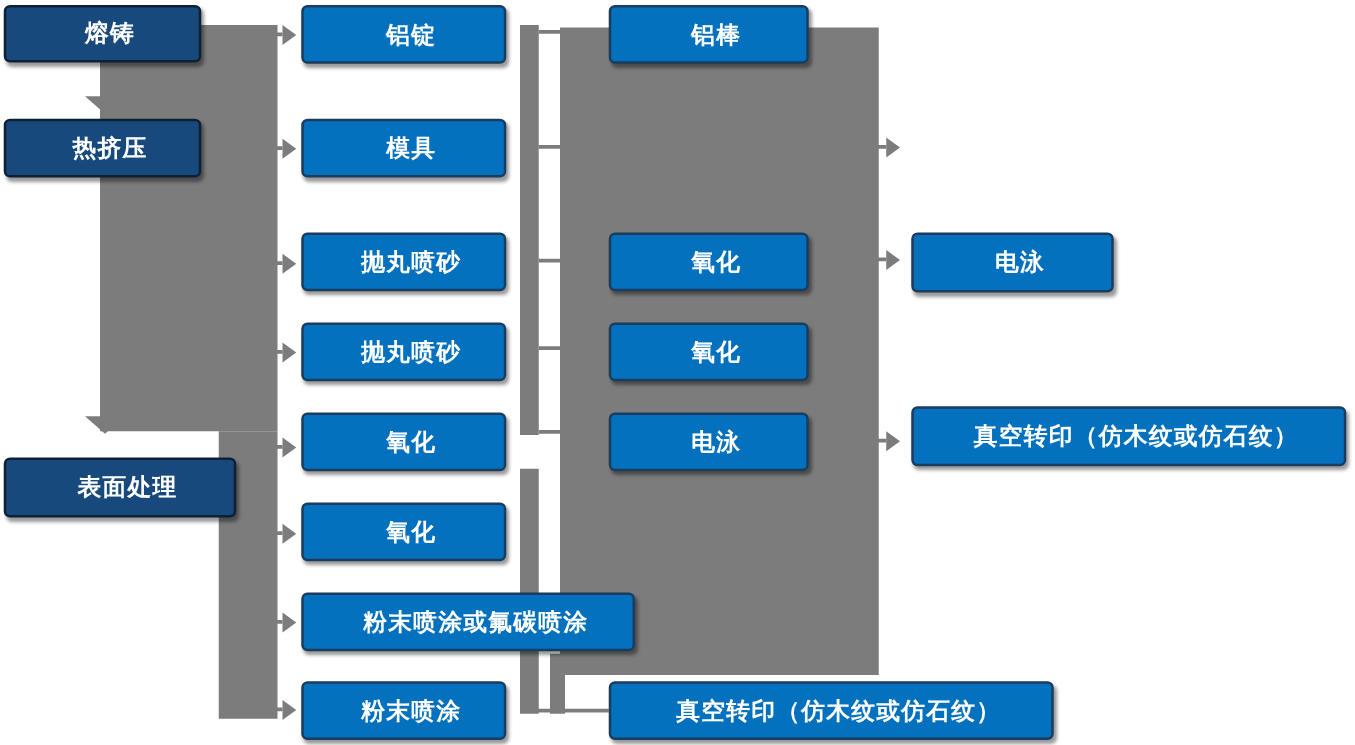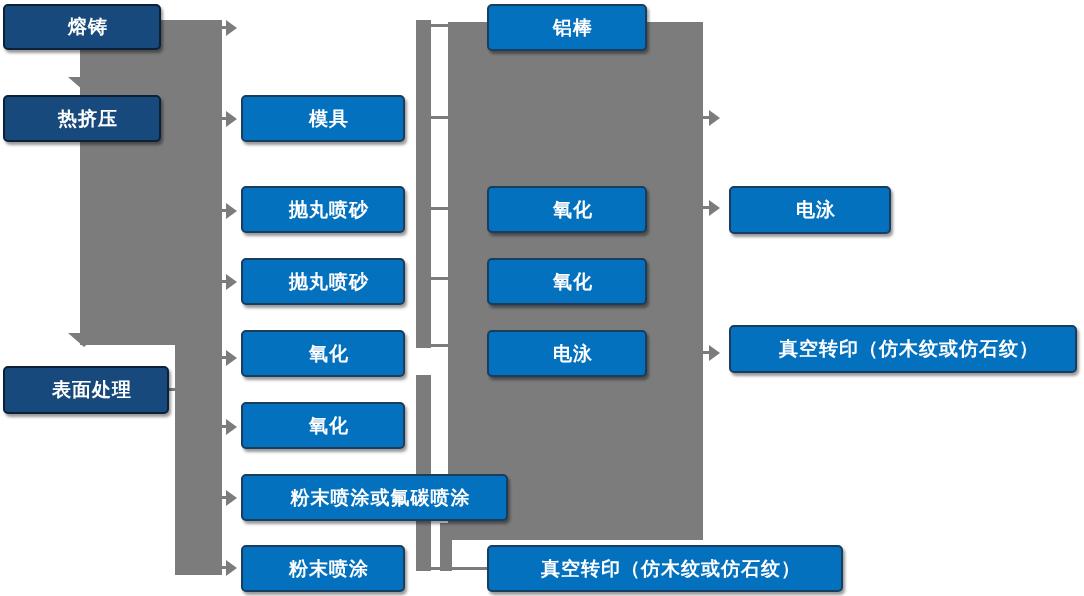--- a/index.html
+++ b/index.html
@@ -64,22 +64,23 @@
   <div class="arr-r" style="left:216px;top:425px;"></div>
   <div class="arr-r" style="left:216px;top:496px;"></div>
   <div class="arr-r" style="left:216px;top:566px;"></div>
 
   <div class="arr-r" style="left:699px;top:116px;"></div>
   <div class="arr-r" style="left:699px;top:206px;"></div>
   <div class="arr-r" style="left:699px;top:351px;"></div>
 
   <div class="node stage" style="left:3px;top:4px;width:158px;height:46px;">熔铸</div>
   <div class="node stage" style="left:3px;top:95px;width:158px;height:47px;">热挤压</div>
-  <div class="node stage" style="left:3px;top:366px;width:166px;height:48px;">表面处理</div>
+  <div class="node stage" style="left:3px;top:366px;width:186px;height:48px;">表面处理</div>
 
+  <div class="node step" style="left:241px;top:4px;width:164px;height:47px;">铝锭</div>
   <div class="node step" style="left:241px;top:95px;width:164px;height:47px;">模具</div>
   <div class="node step" style="left:241px;top:186px;width:164px;height:47px;">抛丸喷砂</div>
   <div class="node step" style="left:241px;top:258px;width:164px;height:47px;">抛丸喷砂</div>
   <div class="node step" style="left:241px;top:330px;width:164px;height:47px;">氧化</div>
   <div class="node step" style="left:241px;top:402px;width:164px;height:47px;">氧化</div>
   <div class="node step" style="left:241px;top:474px;width:267px;height:47px;">粉末喷涂或氟碳喷涂</div>
   <div class="node step" style="left:241px;top:545px;width:164px;height:47px;">粉末喷涂</div>
 
   <div class="node step" style="left:487px;top:4px;width:160px;height:47px;">铝棒</div>
   <div class="node step" style="left:487px;top:186px;width:160px;height:47px;">氧化</div>

